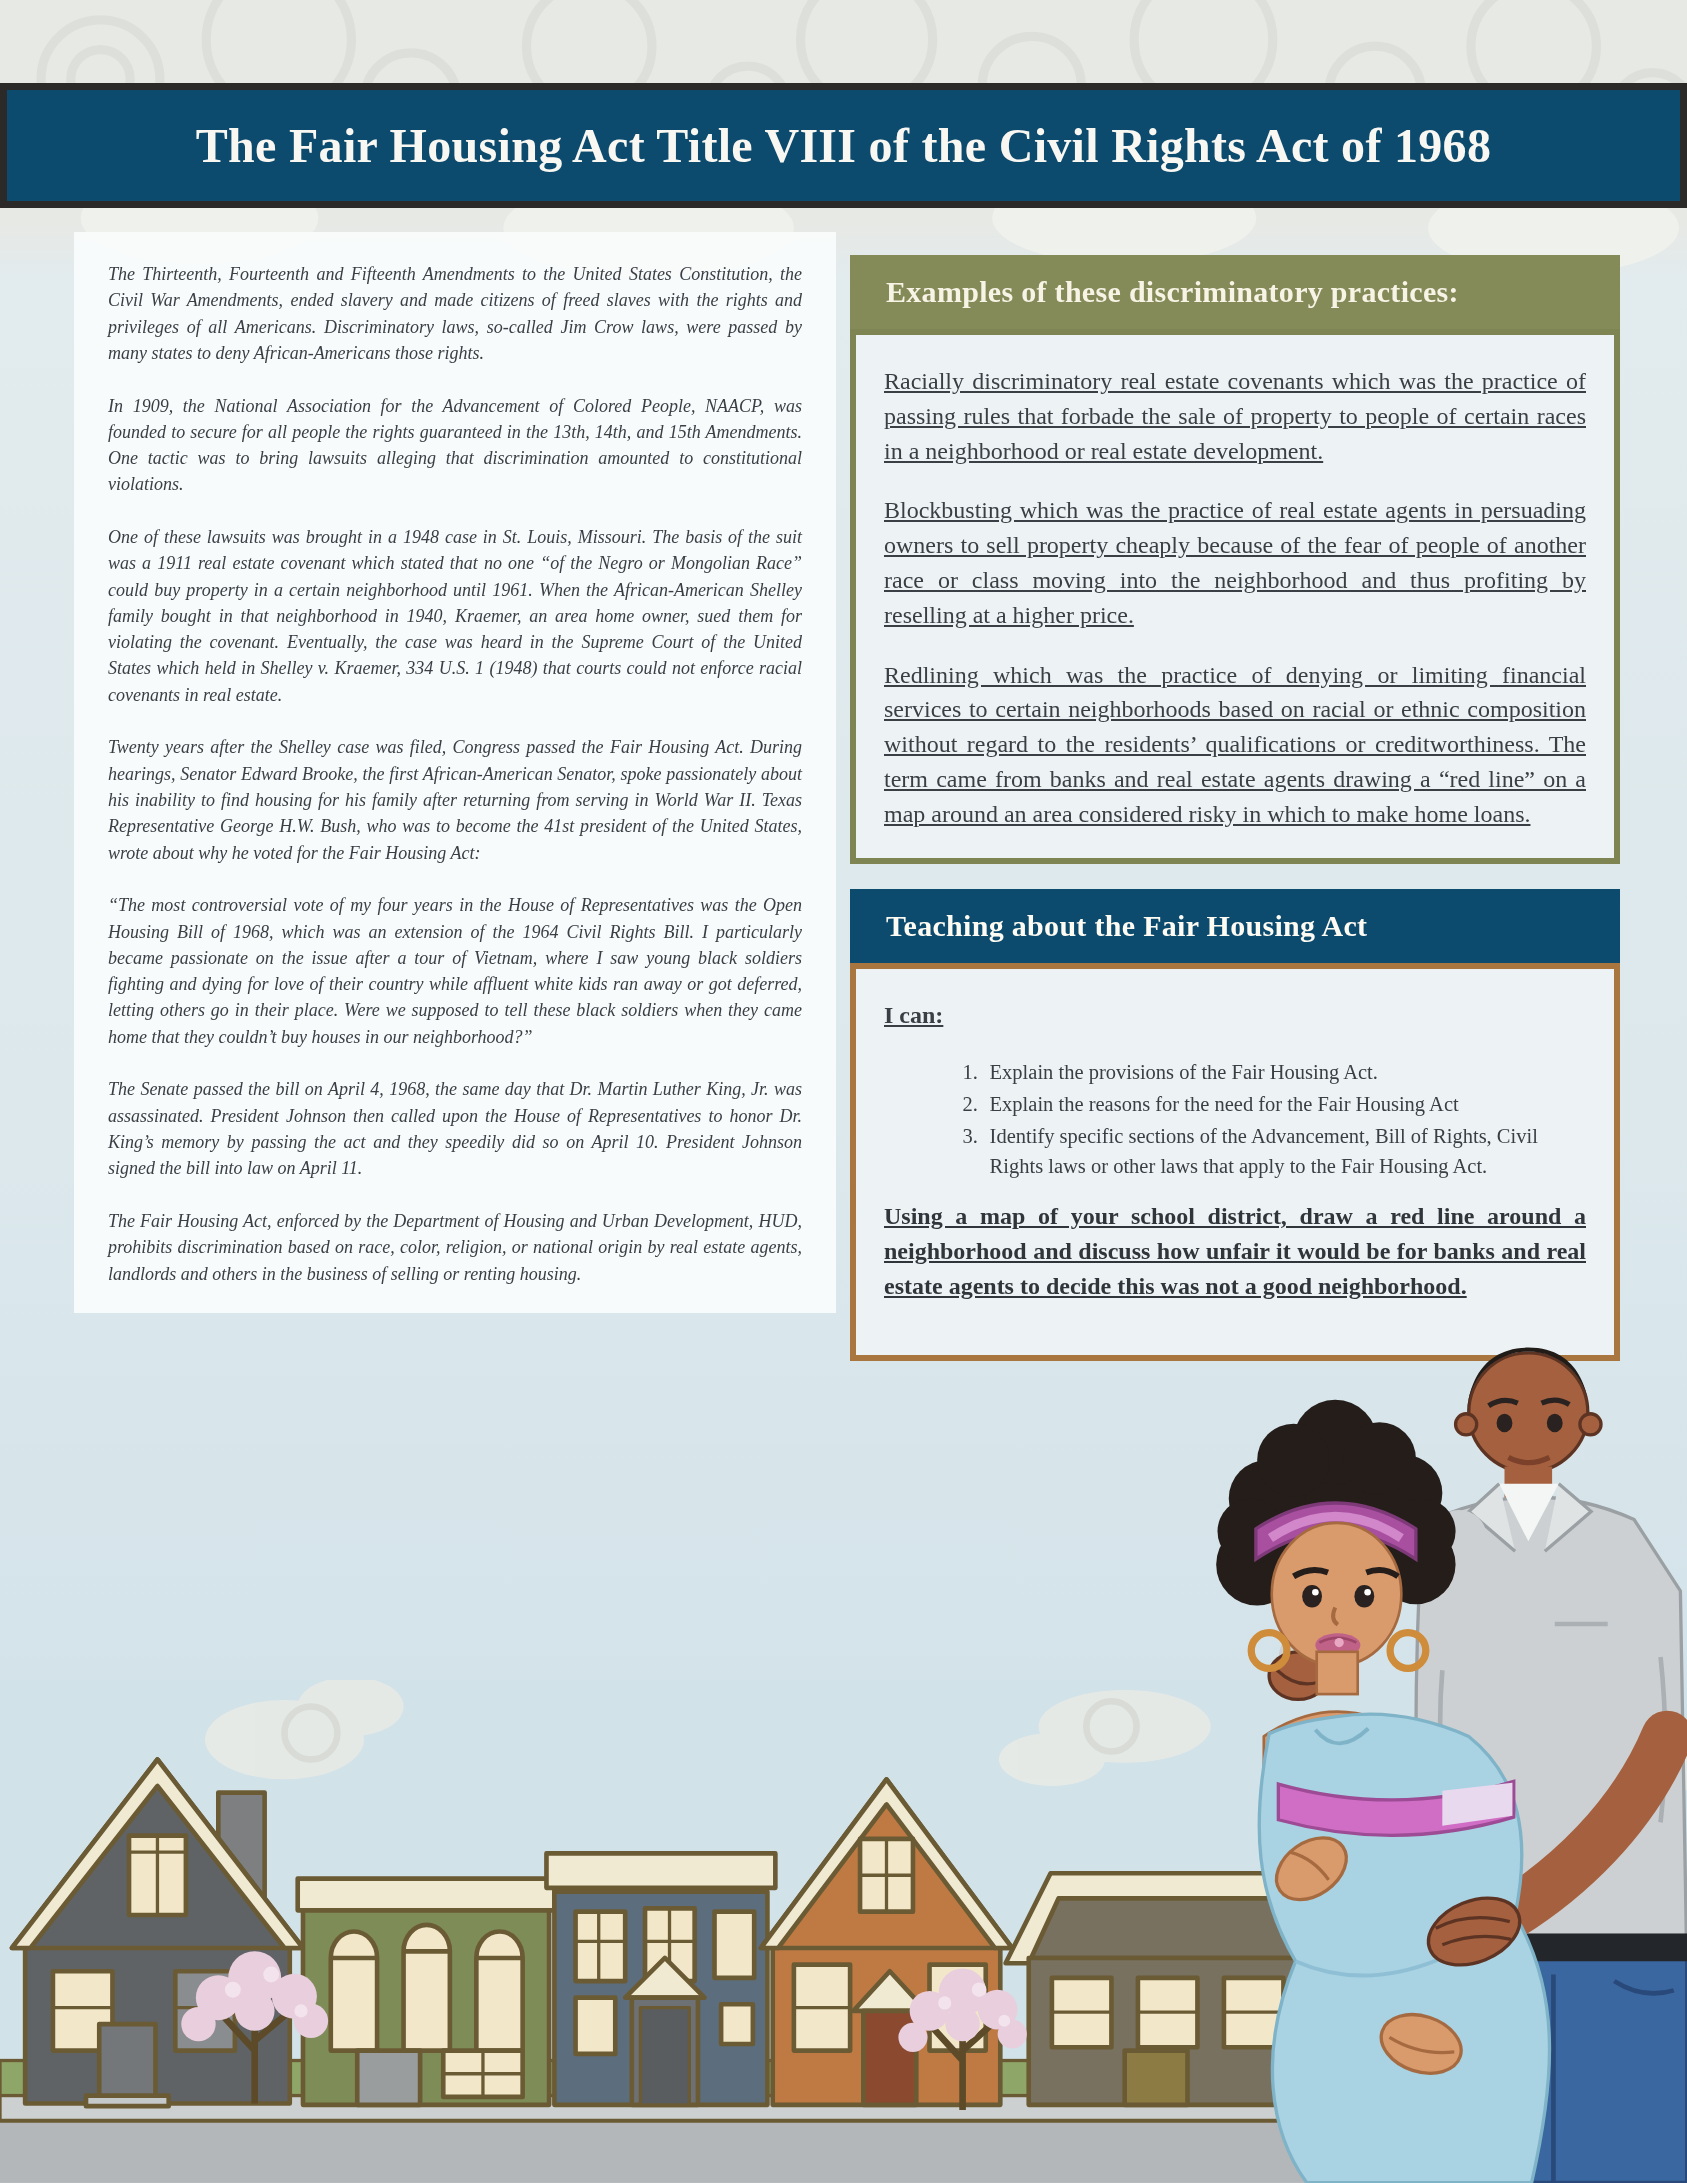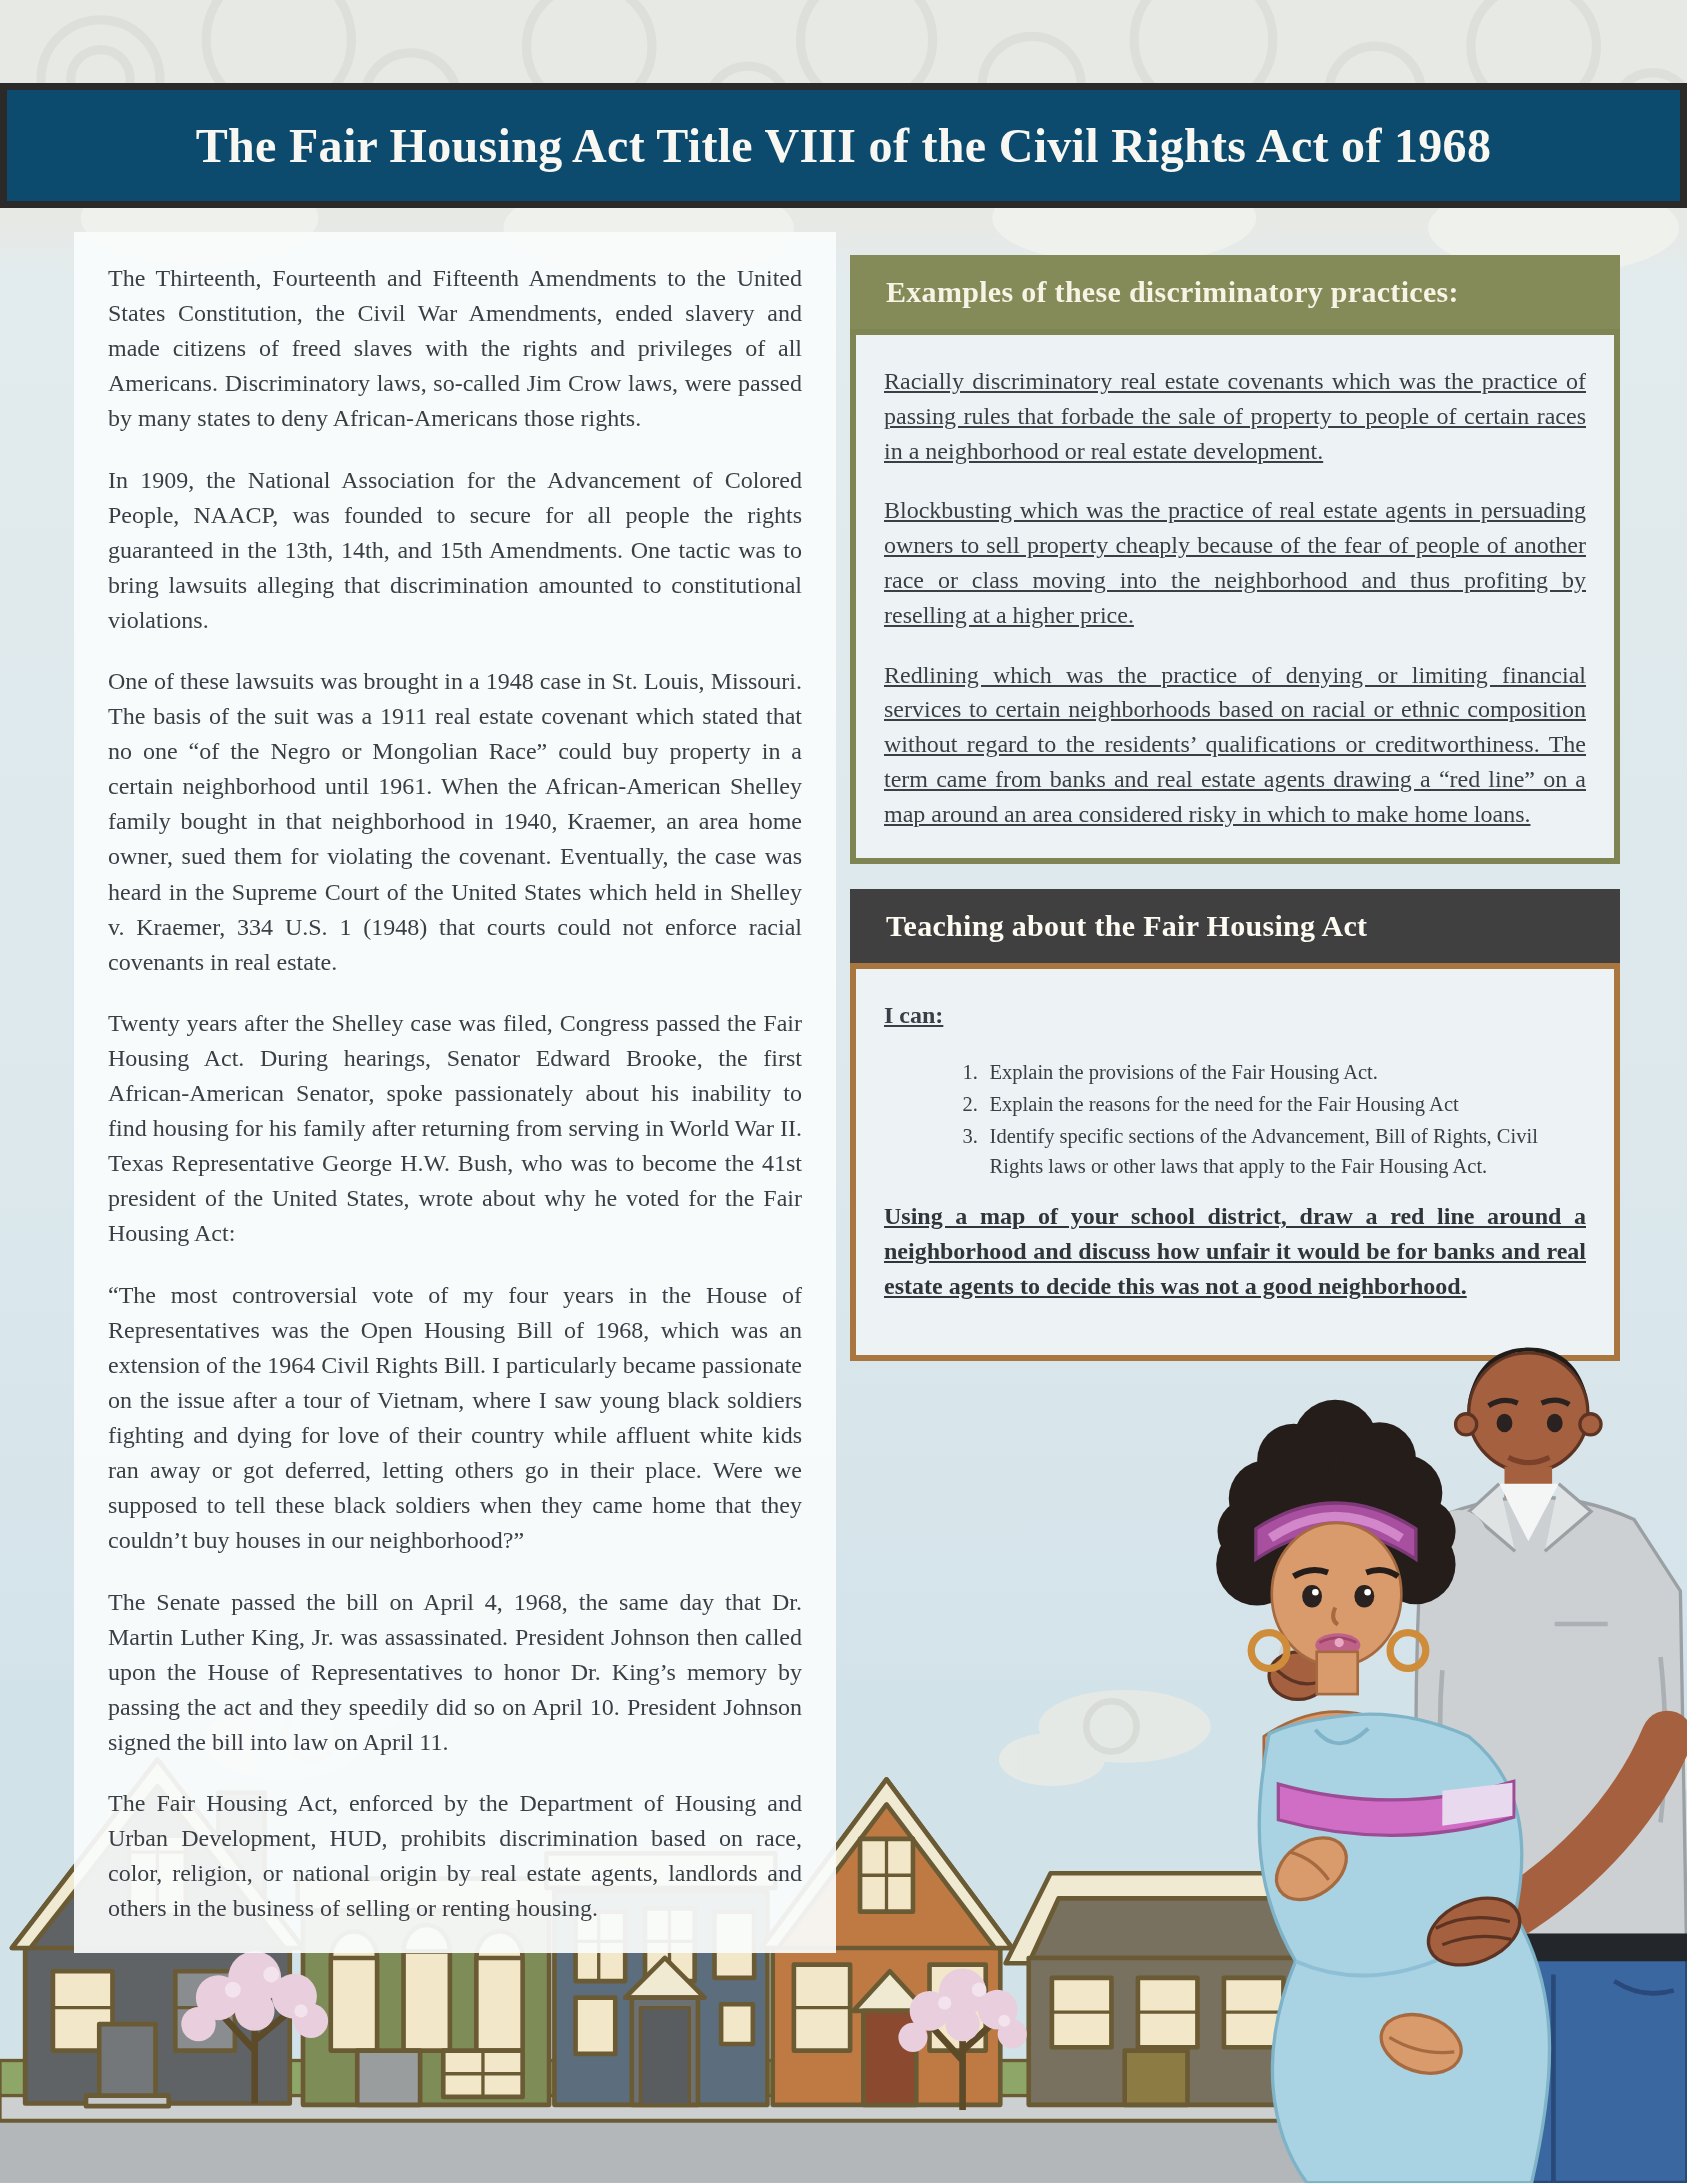--- a/index.html
+++ b/index.html
@@ -24,36 +24,37 @@
     letter-spacing:0.3px;white-space:nowrap;
   }
   
   .article-panel{
     top:232px;left:74px;width:762px;
     background:rgba(250,252,252,.93);
     padding:29px 34px 26.5px 34px;box-sizing:border-box;
     z-index:2;
   }
   .article-panel p{
-    margin:0 0 26.5px 0;font-size:24px;line-height:1.46;
+    margin:0 0 26.5px 0;font-size:18px;line-height:1.46;
     text-align:justify;
+    font-style:italic;
   }
   .article-panel p:last-child{margin-bottom:0;}
   
   .right-col{top:255px;left:850px;width:770px;z-index:2;}
   .info-box{margin-bottom:25px;}
   .box-header{
     height:74px;display:flex;align-items:center;
     padding-left:36px;box-sizing:border-box;
   }
   .box-header h2{margin:0;font-size:30px;font-weight:bold;letter-spacing:0.3px;}
   .examples .box-header{background:#848a58;}
   .examples .box-header h2{color:#f7f4e6;}
   .examples .box-body{border:6px solid #7f8453;}
-  .teaching .box-header{background:#404040;}
+  .teaching .box-header{background:#0c4a6e;}
   .teaching .box-header h2{color:#fdfbf2;}
   .teaching .box-body{border:6px solid #aa763f;}
   .box-body{
     background:#edf2f4;padding:29px 28px 26.5px 28px;
   }
   .box-body p{
     margin:0 0 25px 0;font-size:24px;line-height:1.45;text-align:justify;text-decoration:underline;
   }
   .box-body p:last-child{margin-bottom:0;}
   .i-can{font-weight:bold;margin:0 0 4px 0;font-size:20.5px;}

